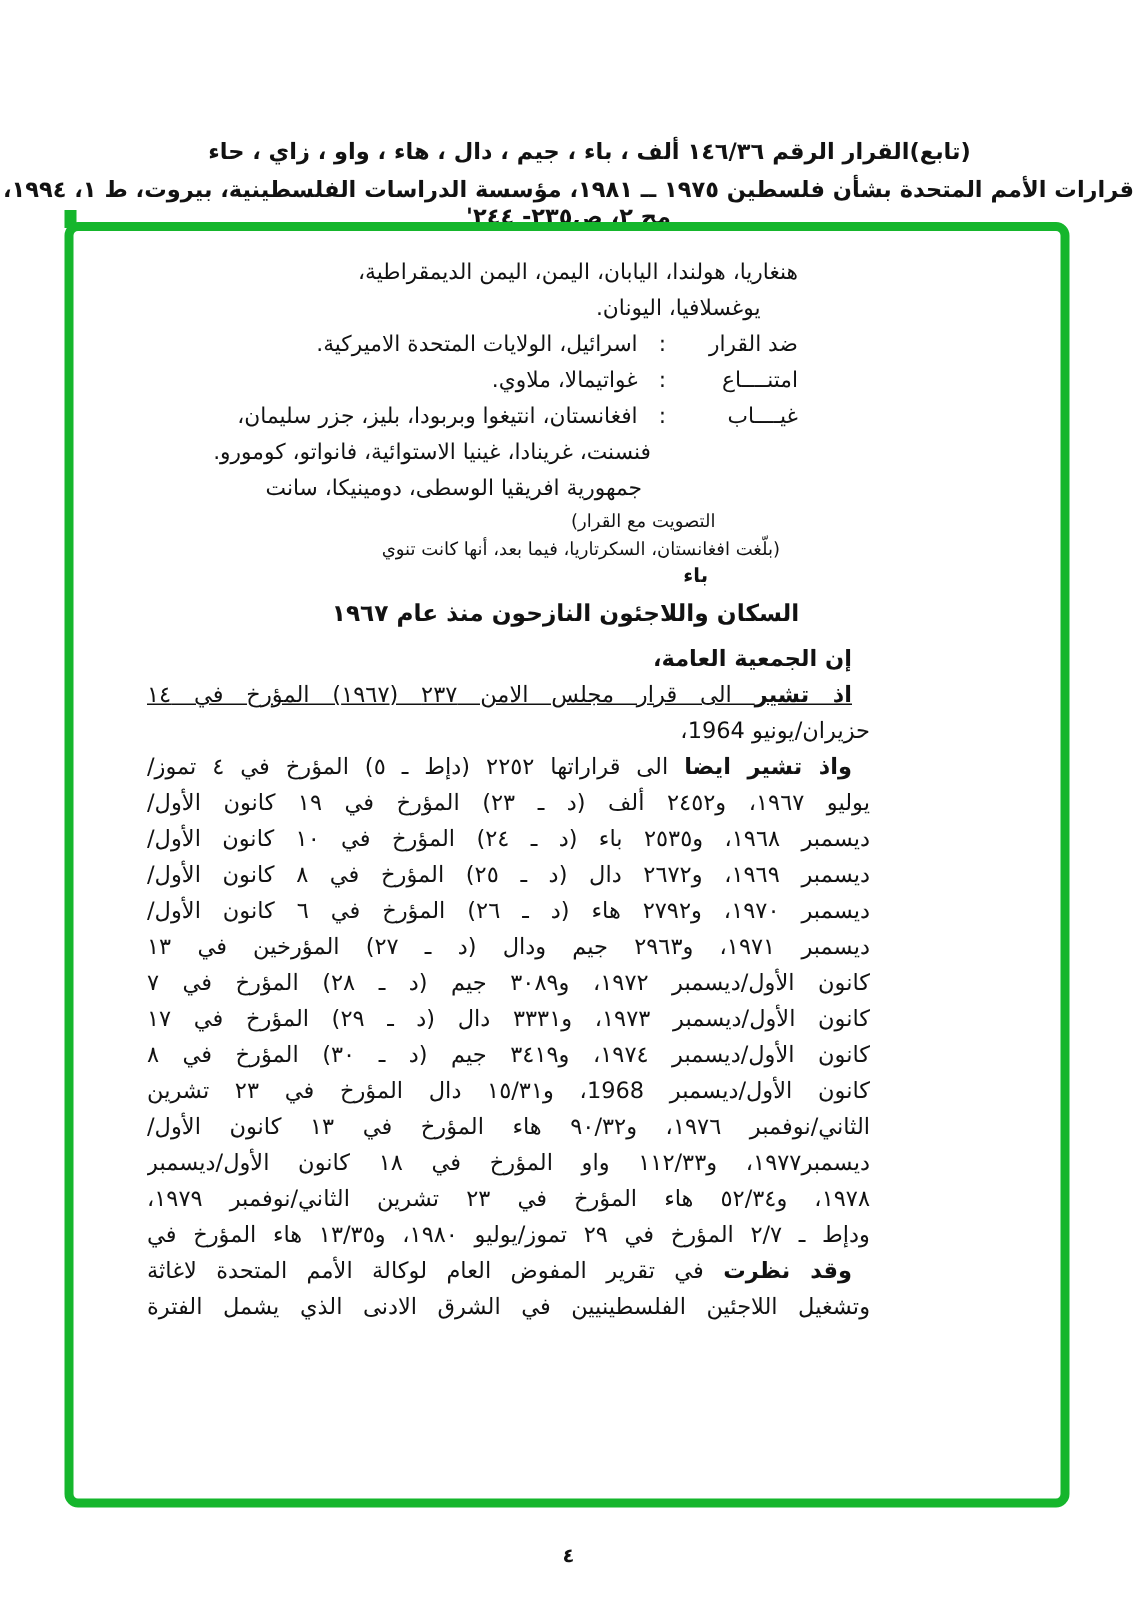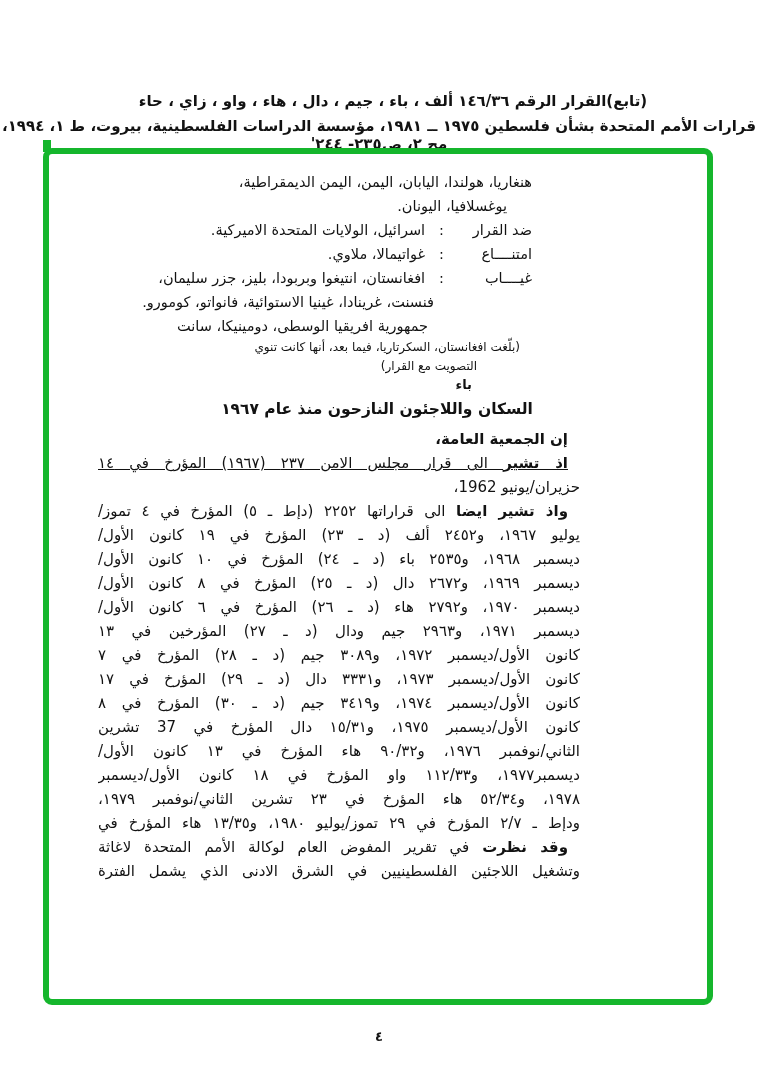--- a/index.html
+++ b/index.html
@@ -86,63 +86,63 @@
         <span class="v-value">فنسنت، غرينادا، غينيا الاستوائية، فانواتو، كومورو.</span>
         <span class="v-value"></span>
       </div>
 
       <div class="v-line" style="margin-right: 104px;">
 
         <span class="v-value">جمهورية افريقيا الوسطى، دومينيكا، سانت</span>
         <span class="v-value"></span>
       </div>
 
+      <div class="v-line small" style="margin-right: 55px;">
+
+        <span class="v-value">التصويت مع القرار)</span>
+        <span class="v-value"></span>
+      </div>
+
       <div class="v-line small" style="margin-right: 12px;">
 
         <span class="v-value">(بلّغت افغانستان، السكرتاريا، فيما بعد، أنها كانت تنوي</span>
-        <span class="v-value"></span>
-      </div>
-
-      <div class="v-line small" style="margin-right: 55px;">
-
-        <span class="v-value">التصويت مع القرار)</span>
         <span class="v-value"></span>
       </div>
     </div>
 
   <div class="sec-letter">باء</div>
   <div class="sec-title">السكان واللاجئون النازحون منذ عام ١٩٦٧</div>
 
   <div class="body-block">
 
       <div class="b-line short" style="margin-right: 12px;"><span class="b-lead">إن الجمعية العامة،</span><span></span></div>
 
       <div class="b-line full" style="margin-right: 12px; text-decoration: underline;"><span class="b-lead">اذ تشير</span><span> الى قرار مجلس الامن ٢٣٧ (١٩٦٧) المؤرخ في ١٤</span></div>
 
-      <div class="b-line short"><span>حزيران/يونيو 1962،</span></div>
+      <div class="b-line short"><span>حزيران/يونيو 1964،</span></div>
 
       <div class="b-line full" style="margin-right: 12px;"><span class="b-lead">واذ تشير ايضا</span><span> الى قراراتها ٢٢٥٢ (دإط ـ ٥) المؤرخ في ٤ تموز/</span></div>
 
       <div class="b-line full"><span>يوليو ١٩٦٧، و٢٤٥٢ ألف (د ـ ٢٣) المؤرخ في ١٩ كانون الأول/</span></div>
 
       <div class="b-line full"><span>ديسمبر ١٩٦٨، و٢٥٣٥ باء (د ـ ٢٤) المؤرخ في ١٠ كانون الأول/</span></div>
 
       <div class="b-line full"><span>ديسمبر ١٩٦٩، و٢٦٧٢ دال (د ـ ٢٥) المؤرخ في ٨ كانون الأول/</span></div>
 
       <div class="b-line full"><span>ديسمبر ١٩٧٠، و٢٧٩٢ هاء (د ـ ٢٦) المؤرخ في ٦ كانون الأول/</span></div>
 
       <div class="b-line full"><span>ديسمبر ١٩٧١، و٢٩٦٣ جيم ودال (د ـ ٢٧) المؤرخين في ١٣</span></div>
 
       <div class="b-line full"><span>كانون الأول/ديسمبر ١٩٧٢، و٣٠٨٩ جيم (د ـ ٢٨) المؤرخ في ٧</span></div>
 
       <div class="b-line full"><span>كانون الأول/ديسمبر ١٩٧٣، و٣٣٣١ دال (د ـ ٢٩) المؤرخ في ١٧</span></div>
 
       <div class="b-line full"><span>كانون الأول/ديسمبر ١٩٧٤، و٣٤١٩ جيم (د ـ ٣٠) المؤرخ في ٨</span></div>
 
-      <div class="b-line full"><span>كانون الأول/ديسمبر ١٩٧٥، و١٥/٣١ دال المؤرخ في 37 تشرين</span></div>
+      <div class="b-line full"><span>كانون الأول/ديسمبر 1968، و١٥/٣١ دال المؤرخ في ٢٣ تشرين</span></div>
 
       <div class="b-line full"><span>الثاني/نوفمبر ١٩٧٦، و٩٠/٣٢ هاء المؤرخ في ١٣ كانون الأول/</span></div>
 
       <div class="b-line full"><span>ديسمبر١٩٧٧، و١١٢/٣٣ واو المؤرخ في ١٨ كانون الأول/ديسمبر</span></div>
 
       <div class="b-line full"><span>١٩٧٨، و٥٢/٣٤ هاء المؤرخ في ٢٣ تشرين الثاني/نوفمبر ١٩٧٩،</span></div>
 
       <div class="b-line full"><span>ودإط ـ ٢/٧ المؤرخ في ٢٩ تموز/يوليو ١٩٨٠، و١٣/٣٥ هاء المؤرخ في</span></div>
 
 

